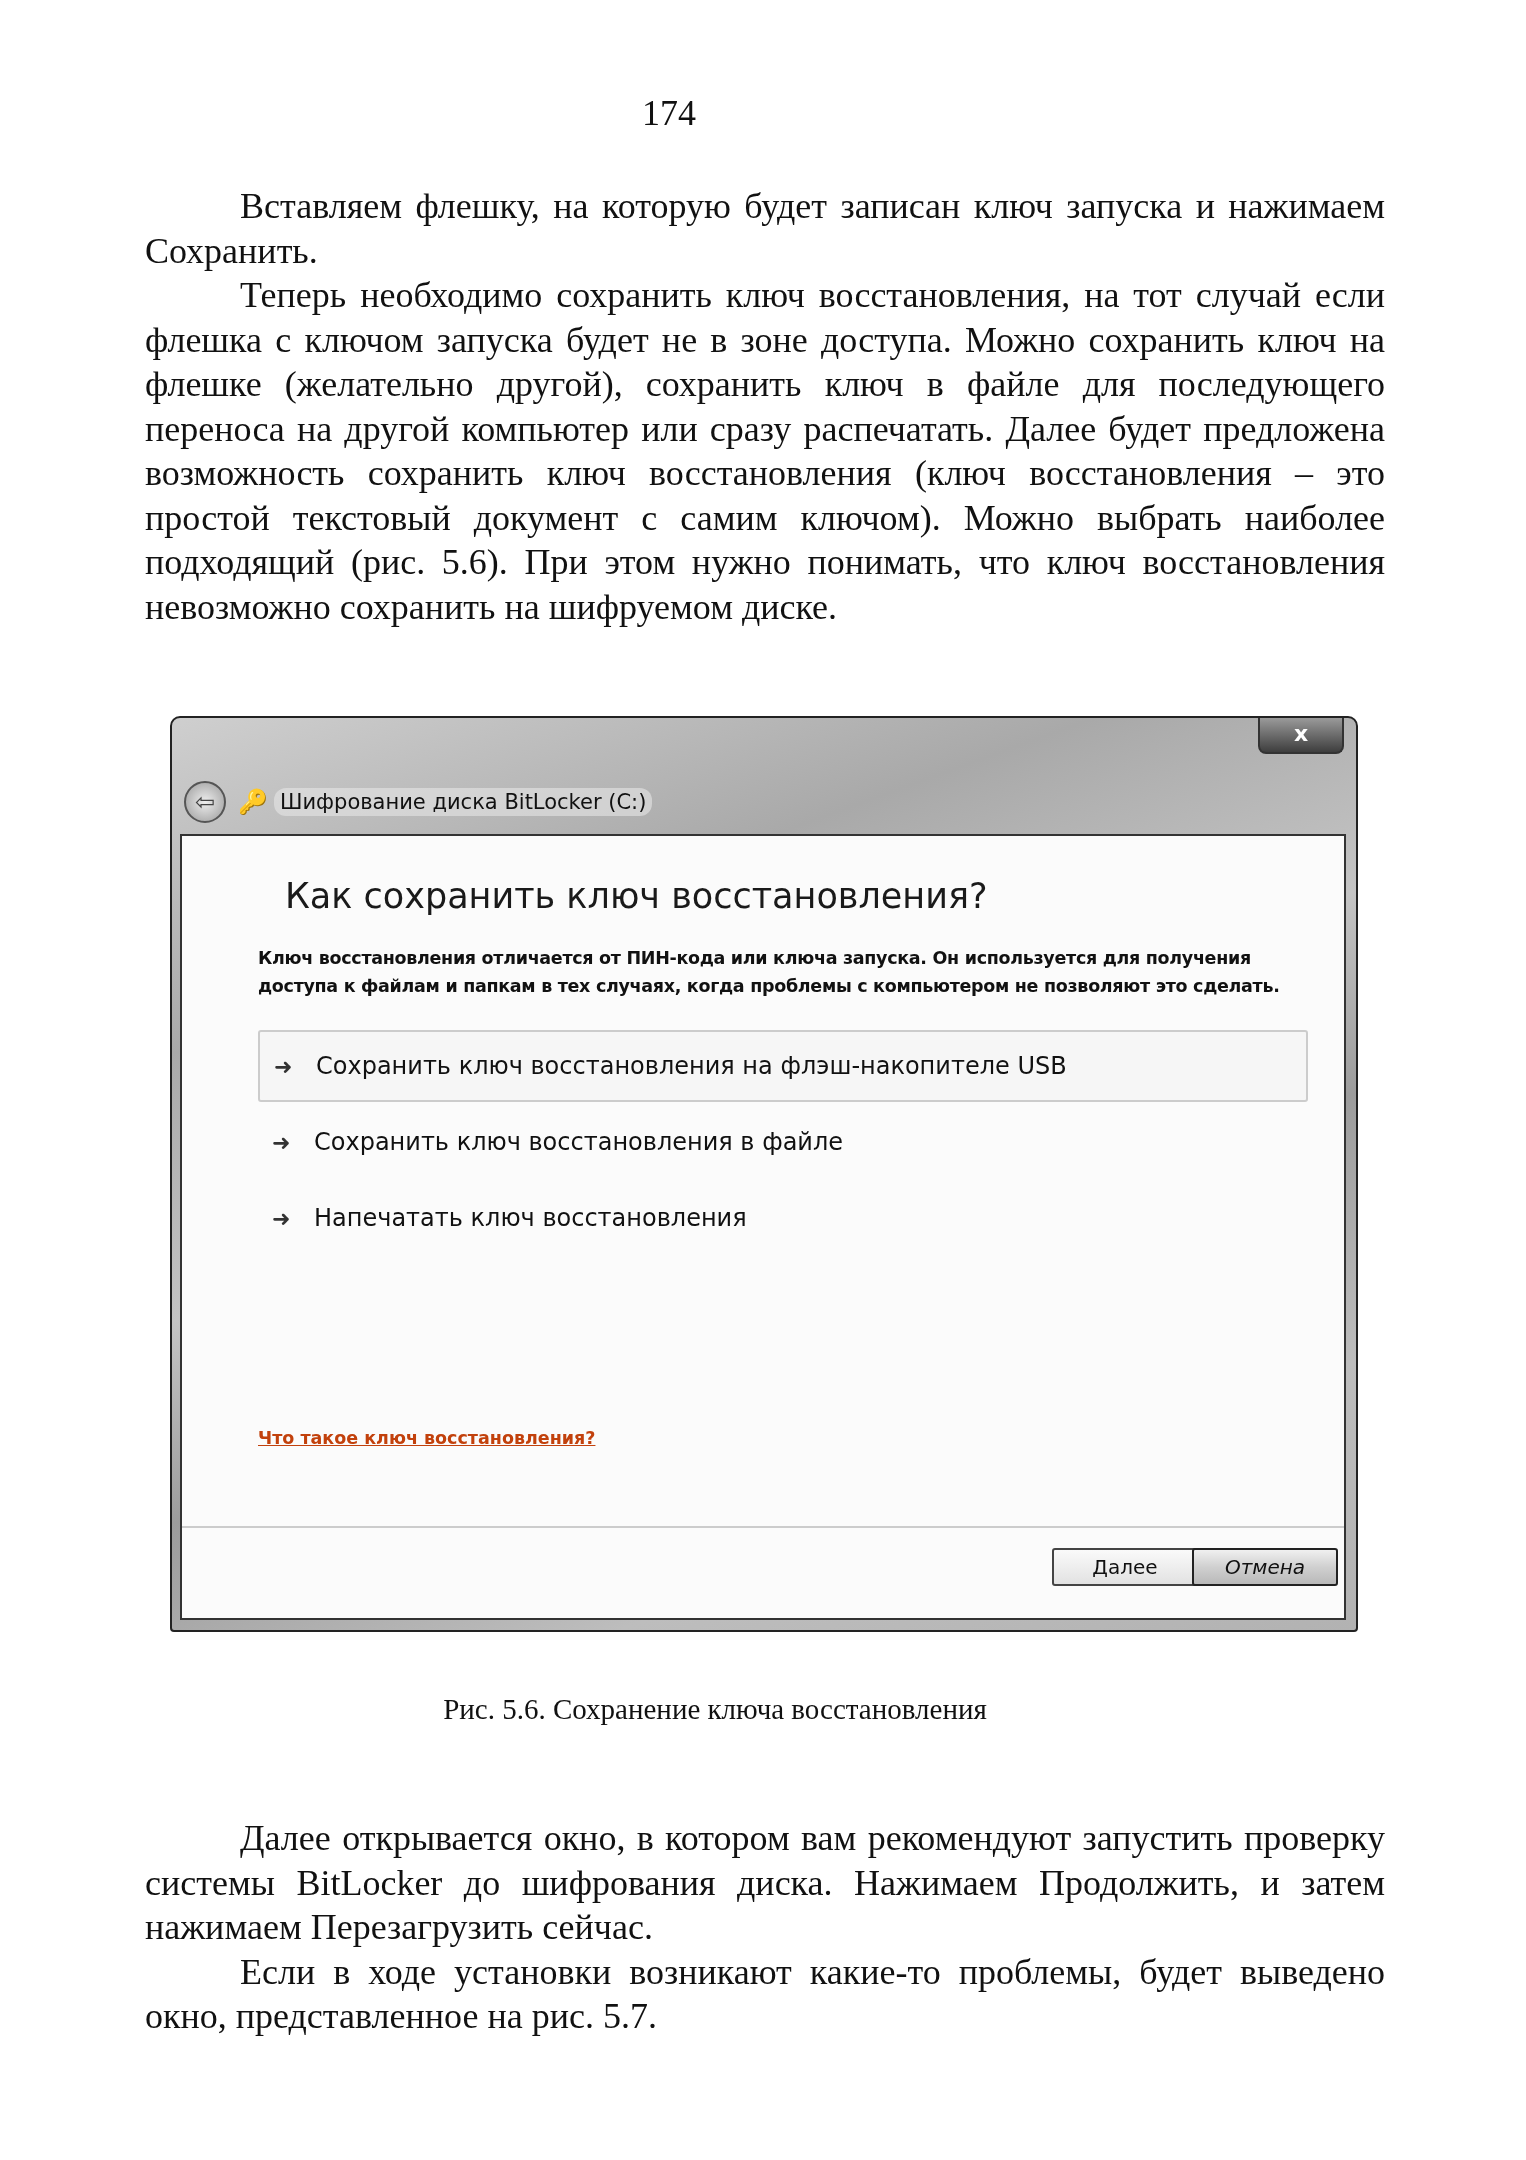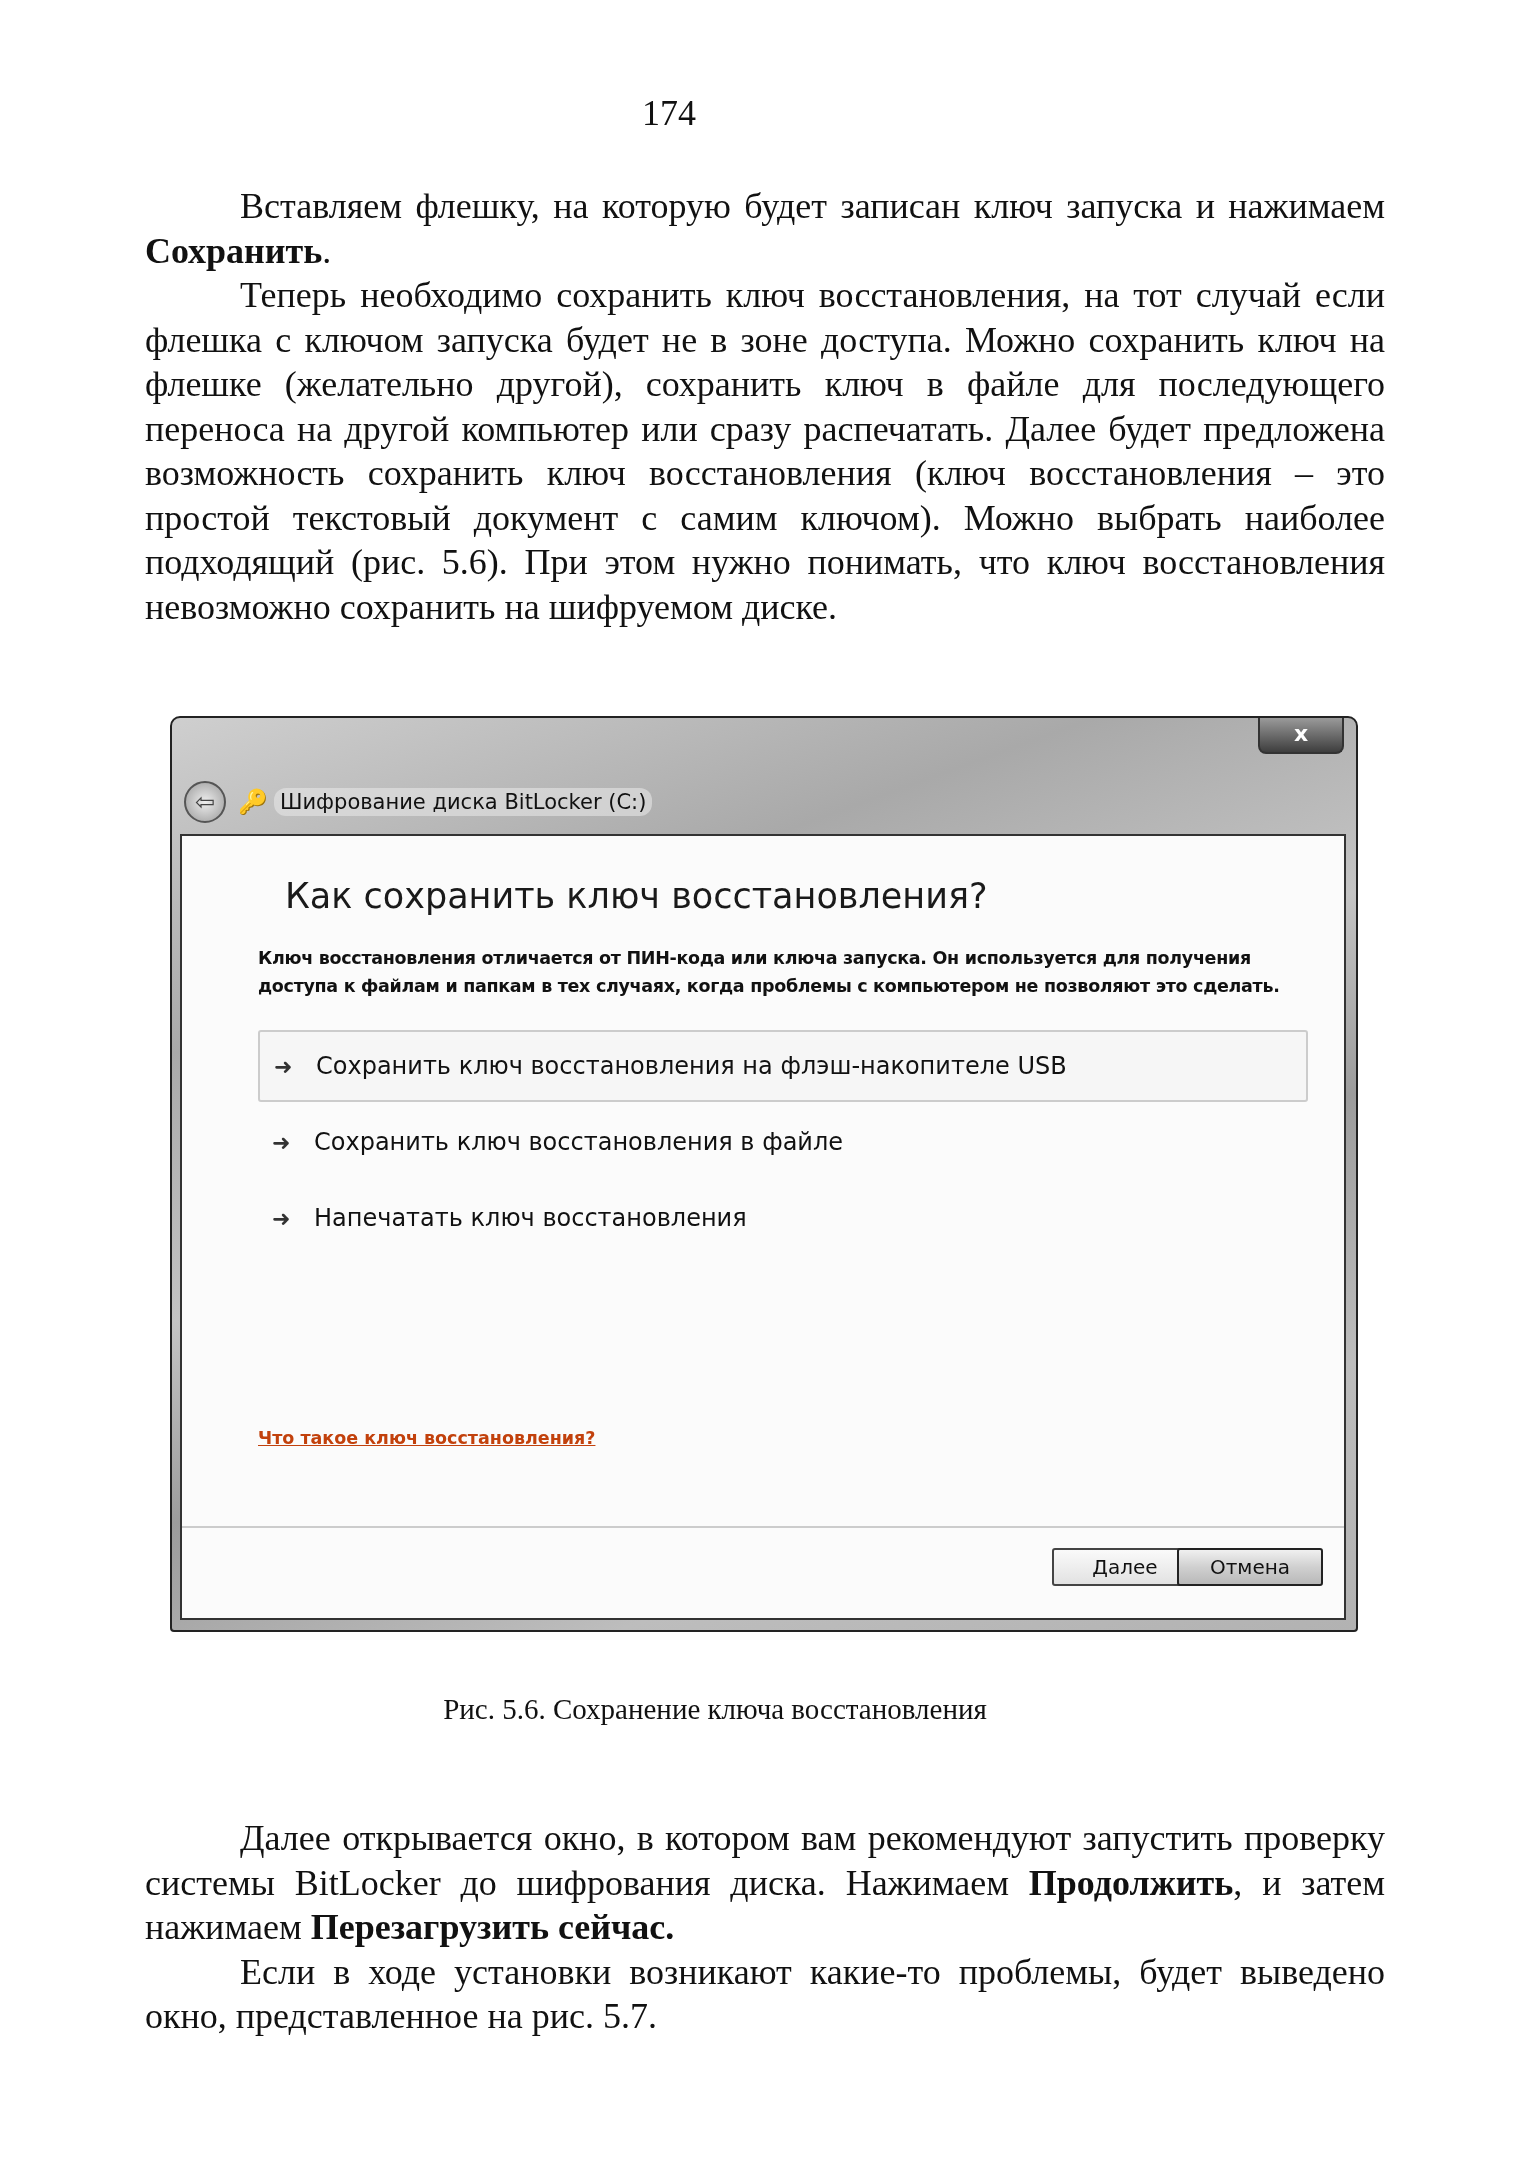--- a/index.html
+++ b/index.html
@@ -1,20 +1,20 @@
 <!DOCTYPE html>
 <html><head>
 <meta charset="utf-8">
 <style>
   html,body{margin:0;padding:0;background:#fff;}
   body{width:1526px;height:2160px;position:relative;overflow:hidden;font-family:"Liberation Serif",serif;color:#111;}
   .pagenum{position:absolute;top:92px;left:0;width:1338px;text-align:center;font-size:36px;}
   .text{position:absolute;left:145px;width:1240px;font-size:36px;line-height:44.5px;text-align:justify;}
   .text p{margin:0;text-indent:95px;}
-  .text b{font-weight:bold;}
+  .text b{font-weight:normal;}
   #p-top{top:184px;}
   #p-bottom{top:1769px;margin-top:47px;}
   .caption{position:absolute;top:1693px;left:0;width:1430px;text-align:center;font-size:29px;}
   
   .win{position:absolute;left:170px;top:716px;width:1188px;height:916px;border:2px solid #222;border-radius:10px 10px 4px 4px;
        background:linear-gradient(160deg,#cfcfcf 0%,#a9a9a9 25%,#c4c4c4 45%,#9c9c9c 60%,#bdbdbd 80%,#b2b2b2 100%);box-sizing:border-box;}
   .close{position:absolute;right:12px;top:0;width:86px;height:36px;border:2px solid #333;border-top:none;border-radius:0 0 8px 8px;
        background:linear-gradient(#9a9a9a,#3e3e3e);color:#fff;font-family:"DejaVu Sans",sans-serif;font-weight:bold;font-size:22px;text-align:center;line-height:32px;box-sizing:border-box;}
   .titlebar{position:absolute;left:12px;top:60px;height:48px;display:flex;align-items:center;}
   .back{width:42px;height:42px;border-radius:50%;border:2px solid #555;background:radial-gradient(#eee,#999);display:flex;align-items:center;justify-content:center;font-size:24px;color:#444;box-sizing:border-box;}
@@ -24,21 +24,21 @@
   .heading{position:absolute;left:76px;top:40px;font-size:35px;color:#1a1a1a;margin-left:27px;}
   .desc{position:absolute;left:76px;top:108px;width:1040px;font-size:17.5px;line-height:28px;color:#111;font-weight:bold;letter-spacing:-0.3px;}
   .option{position:absolute;left:76px;width:1050px;height:72px;display:flex;align-items:center;box-sizing:border-box;font-size:24px;color:#111;}
   .option.sel{border:2px solid #ccc;border-radius:3px;background:#f6f6f6;}
   .arrow{width:26px;margin-left:14px;margin-right:16px;font-size:22px;color:#333;}
   #opt0{top:194px;} #opt1{top:270px;} #opt2{top:346px;}
   .link{position:absolute;left:76px;top:592px;font-size:17.5px;font-weight:bold;color:#c2410c;text-decoration:underline;text-align:right;}
   .sep{position:absolute;left:0;right:0;top:690px;border-top:2px solid #ccc;}
   .btn{position:absolute;top:712px;height:38px;width:146px;border:2px solid #444;border-radius:3px;background:linear-gradient(#fafafa,#e2e2e2);font-size:20px;text-align:center;line-height:34px;box-sizing:border-box;color:#111;}
   #btn-next{right:146px;}
-  #btn-cancel{right:21px;background:linear-gradient(#f0f0f0 0%,#d0d0d0 50%,#b9b9b9 100%);border:2px solid #222;}
+  #btn-cancel{right:6px;background:linear-gradient(#f0f0f0 0%,#d0d0d0 50%,#b9b9b9 100%);border:2px solid #222;font-style:italic;}
 </style>
 </head>
 <body>
 
 <div class="pagenum">174</div>
 
 <div class="text" id="p-top">
   <p><span>Вставляем флешку, на которую будет записан ключ запуска и нажимаем </span><b>Сохранить</b><span>.</span></p>
   <p>Теперь необходимо сохранить ключ восстановления, на тот случай если флешка с ключом запуска будет не в зоне доступа. Можно сохранить ключ на флешке (желательно другой), сохранить ключ в файле для последующего переноса на другой компьютер или сразу распечатать. Далее будет предложена возможность сохранить ключ восстановления (ключ восстановления – это простой текстовый документ с самим ключом). Можно выбрать наиболее подходящий (рис. 5.6). При этом нужно понимать, что ключ восстановления невозможно сохранить на шифруемом диске.</p>
 </div>

